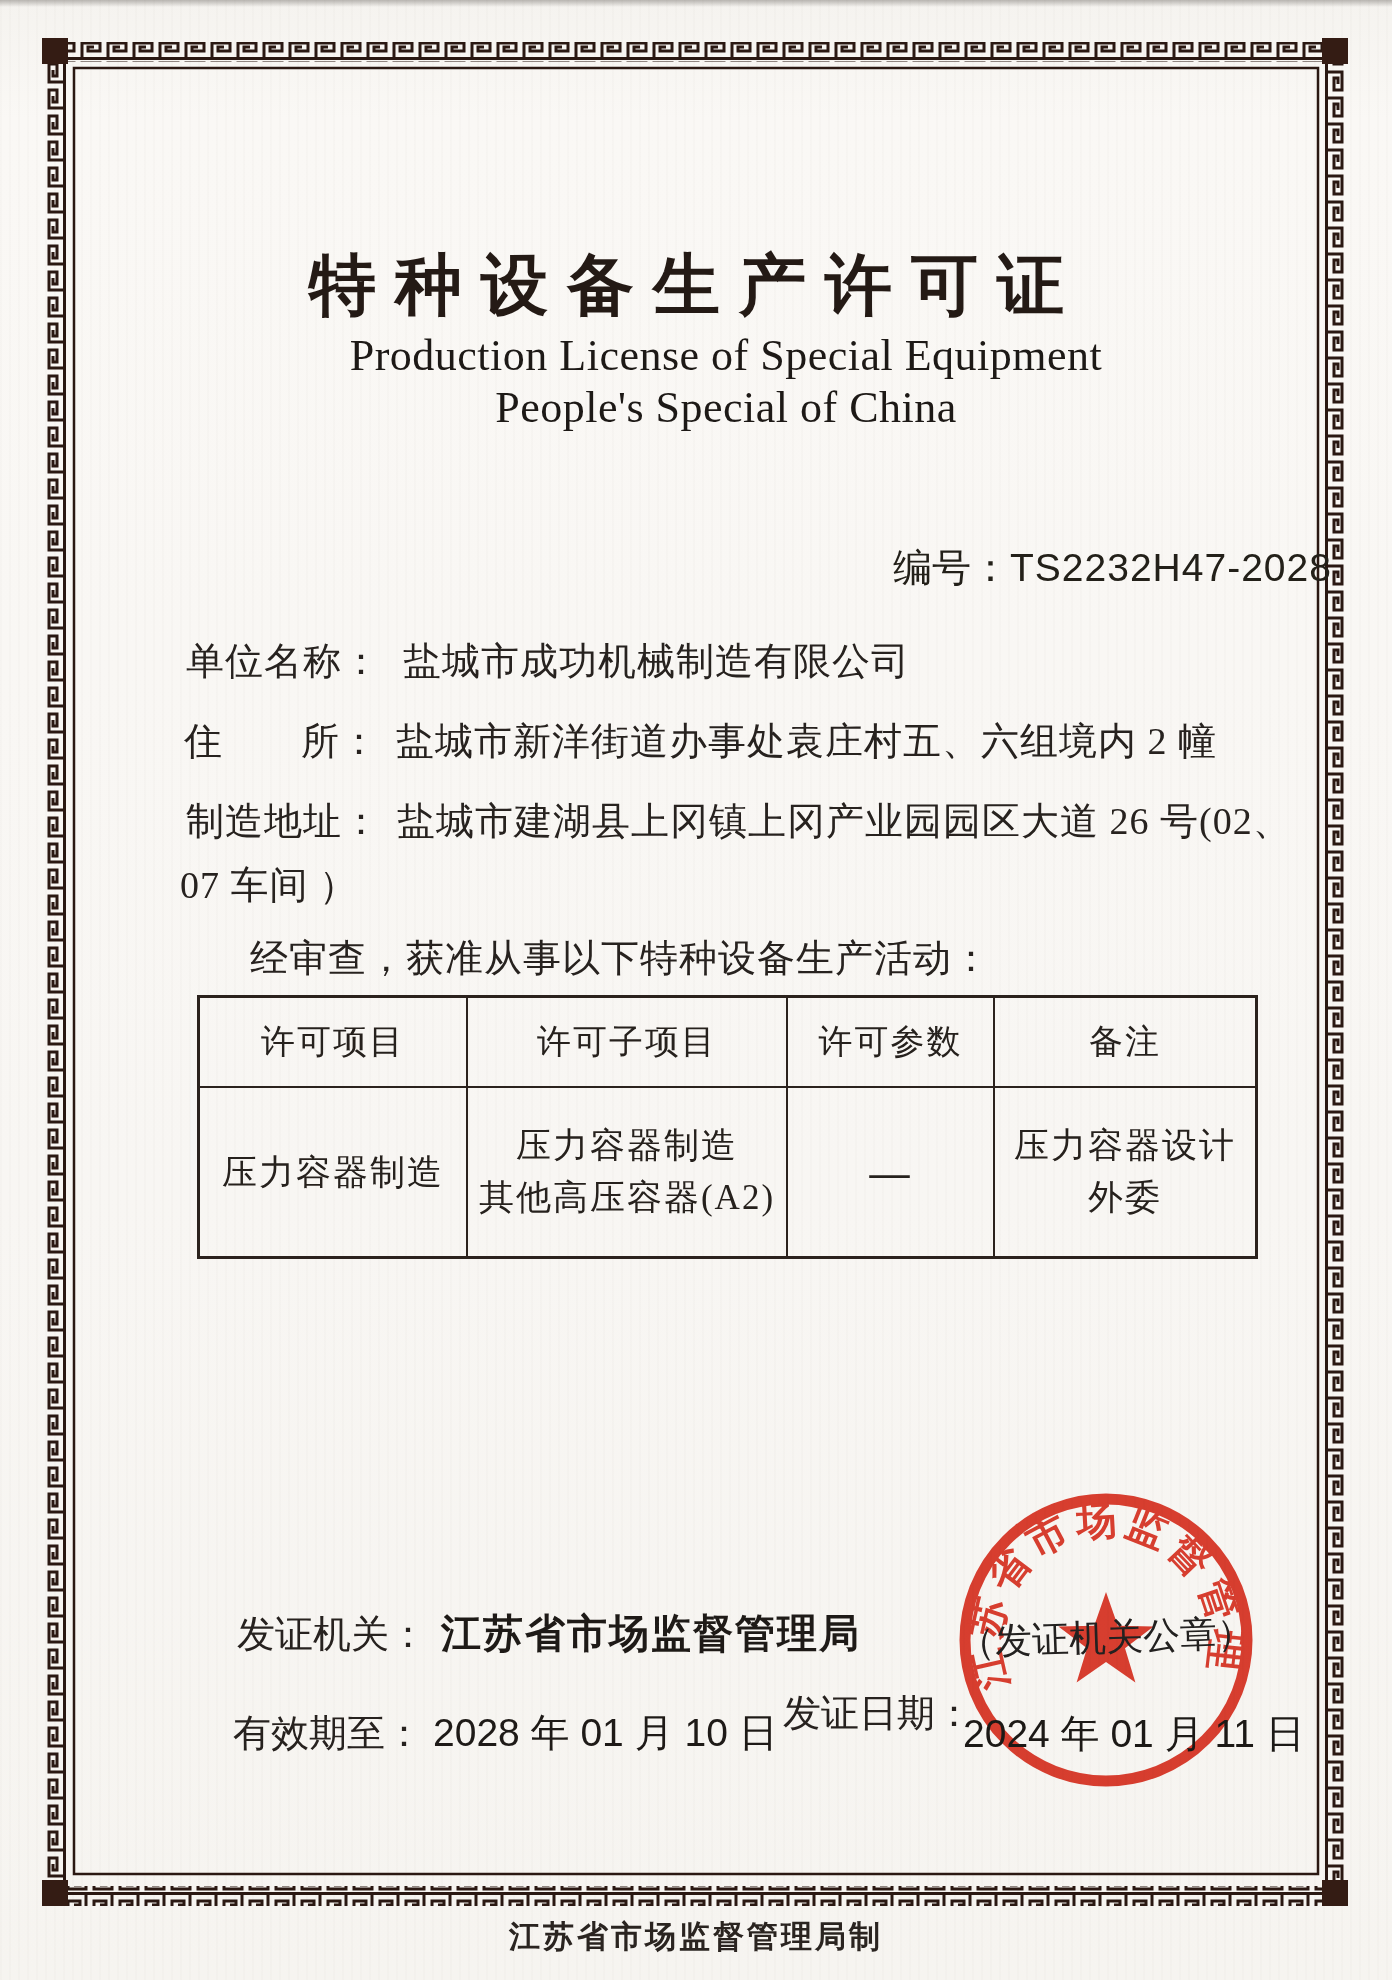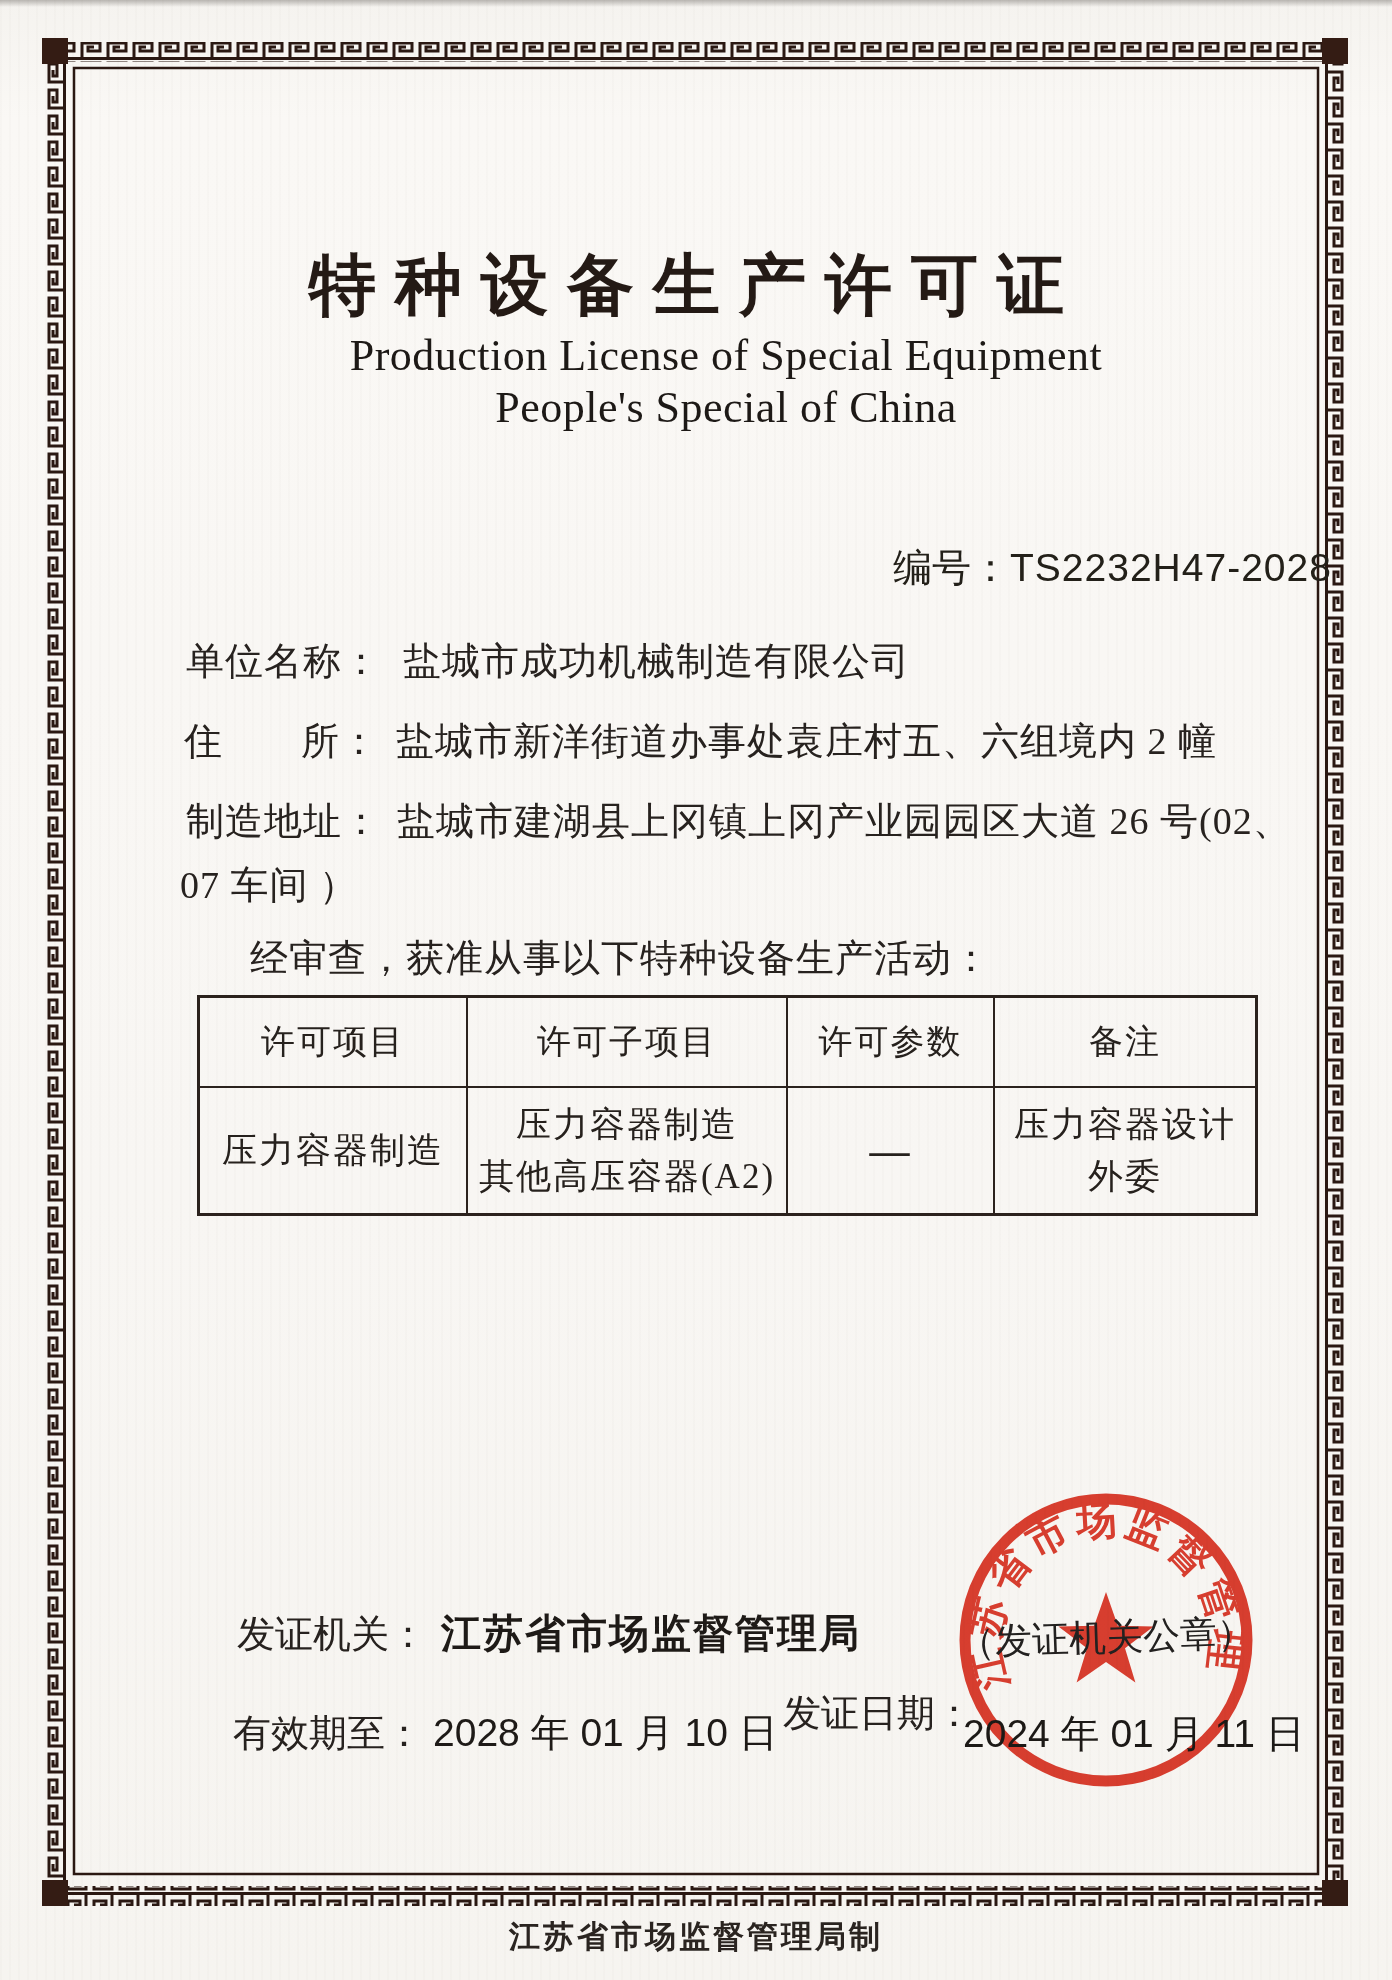--- a/index.html
+++ b/index.html
@@ -34,21 +34,21 @@
   .line-company{top:636px;left:186px;}
   .line-company .val{margin-left:22px;}
   .line-address{top:716px;left:184px;}
   .line-address .val{margin-left:17px;}
   .line-mfg{top:796px;left:186px;}
   .line-mfg .val{margin-left:16px;}
   .line-mfg2{top:860px;left:180px;}
   .line-statement{top:933px;left:250px;}
   
   .lic-table{
-    position:absolute;left:197px;top:995px;width:1061px;height:221px;z-index:2;
+    position:absolute;left:197px;top:995px;width:1061px;height:264px;z-index:2;
     display:grid;box-sizing:border-box;
     grid-template-columns:266px 320px 207px auto;
     grid-template-rows:90px auto;
     border:3.5px solid #2b221d;
   }
   .lic-table .cell{
     display:flex;flex-direction:column;align-items:center;justify-content:center;
     font-size:35px;color:#26211d;letter-spacing:2px;box-sizing:border-box;
   }
   .lic-table .cell.cl{border-left:2.5px solid #2b221d;}

